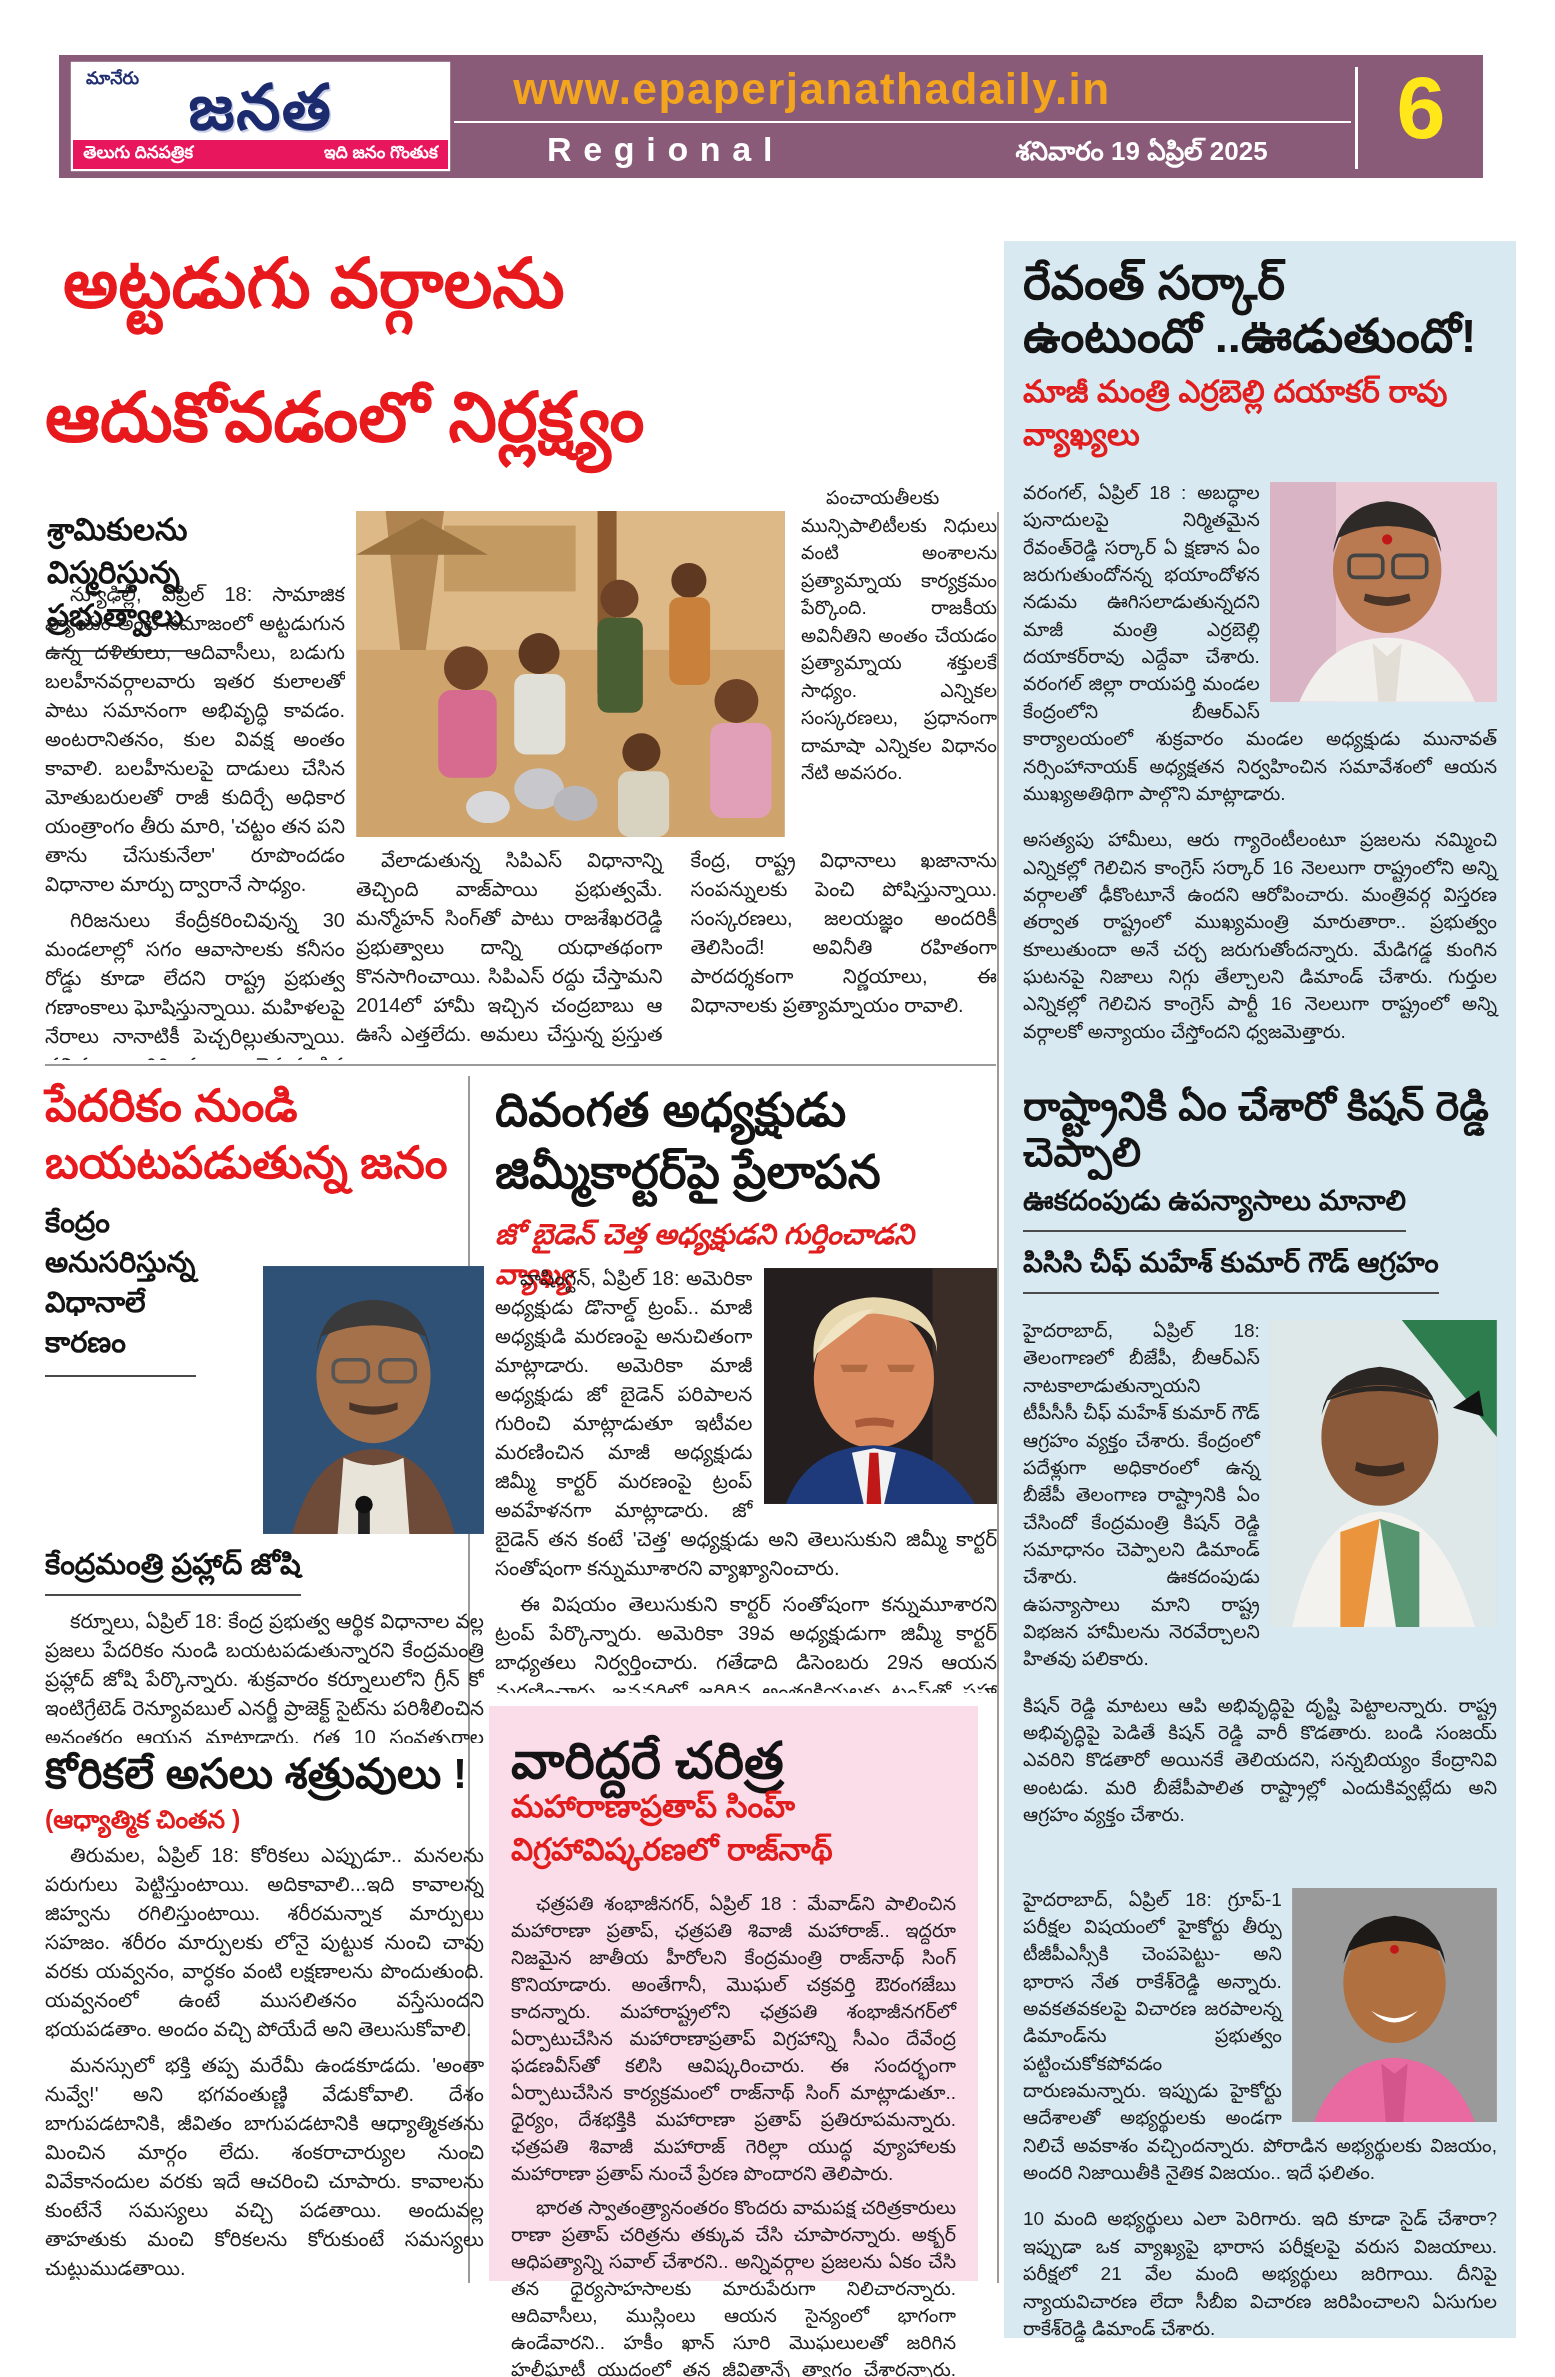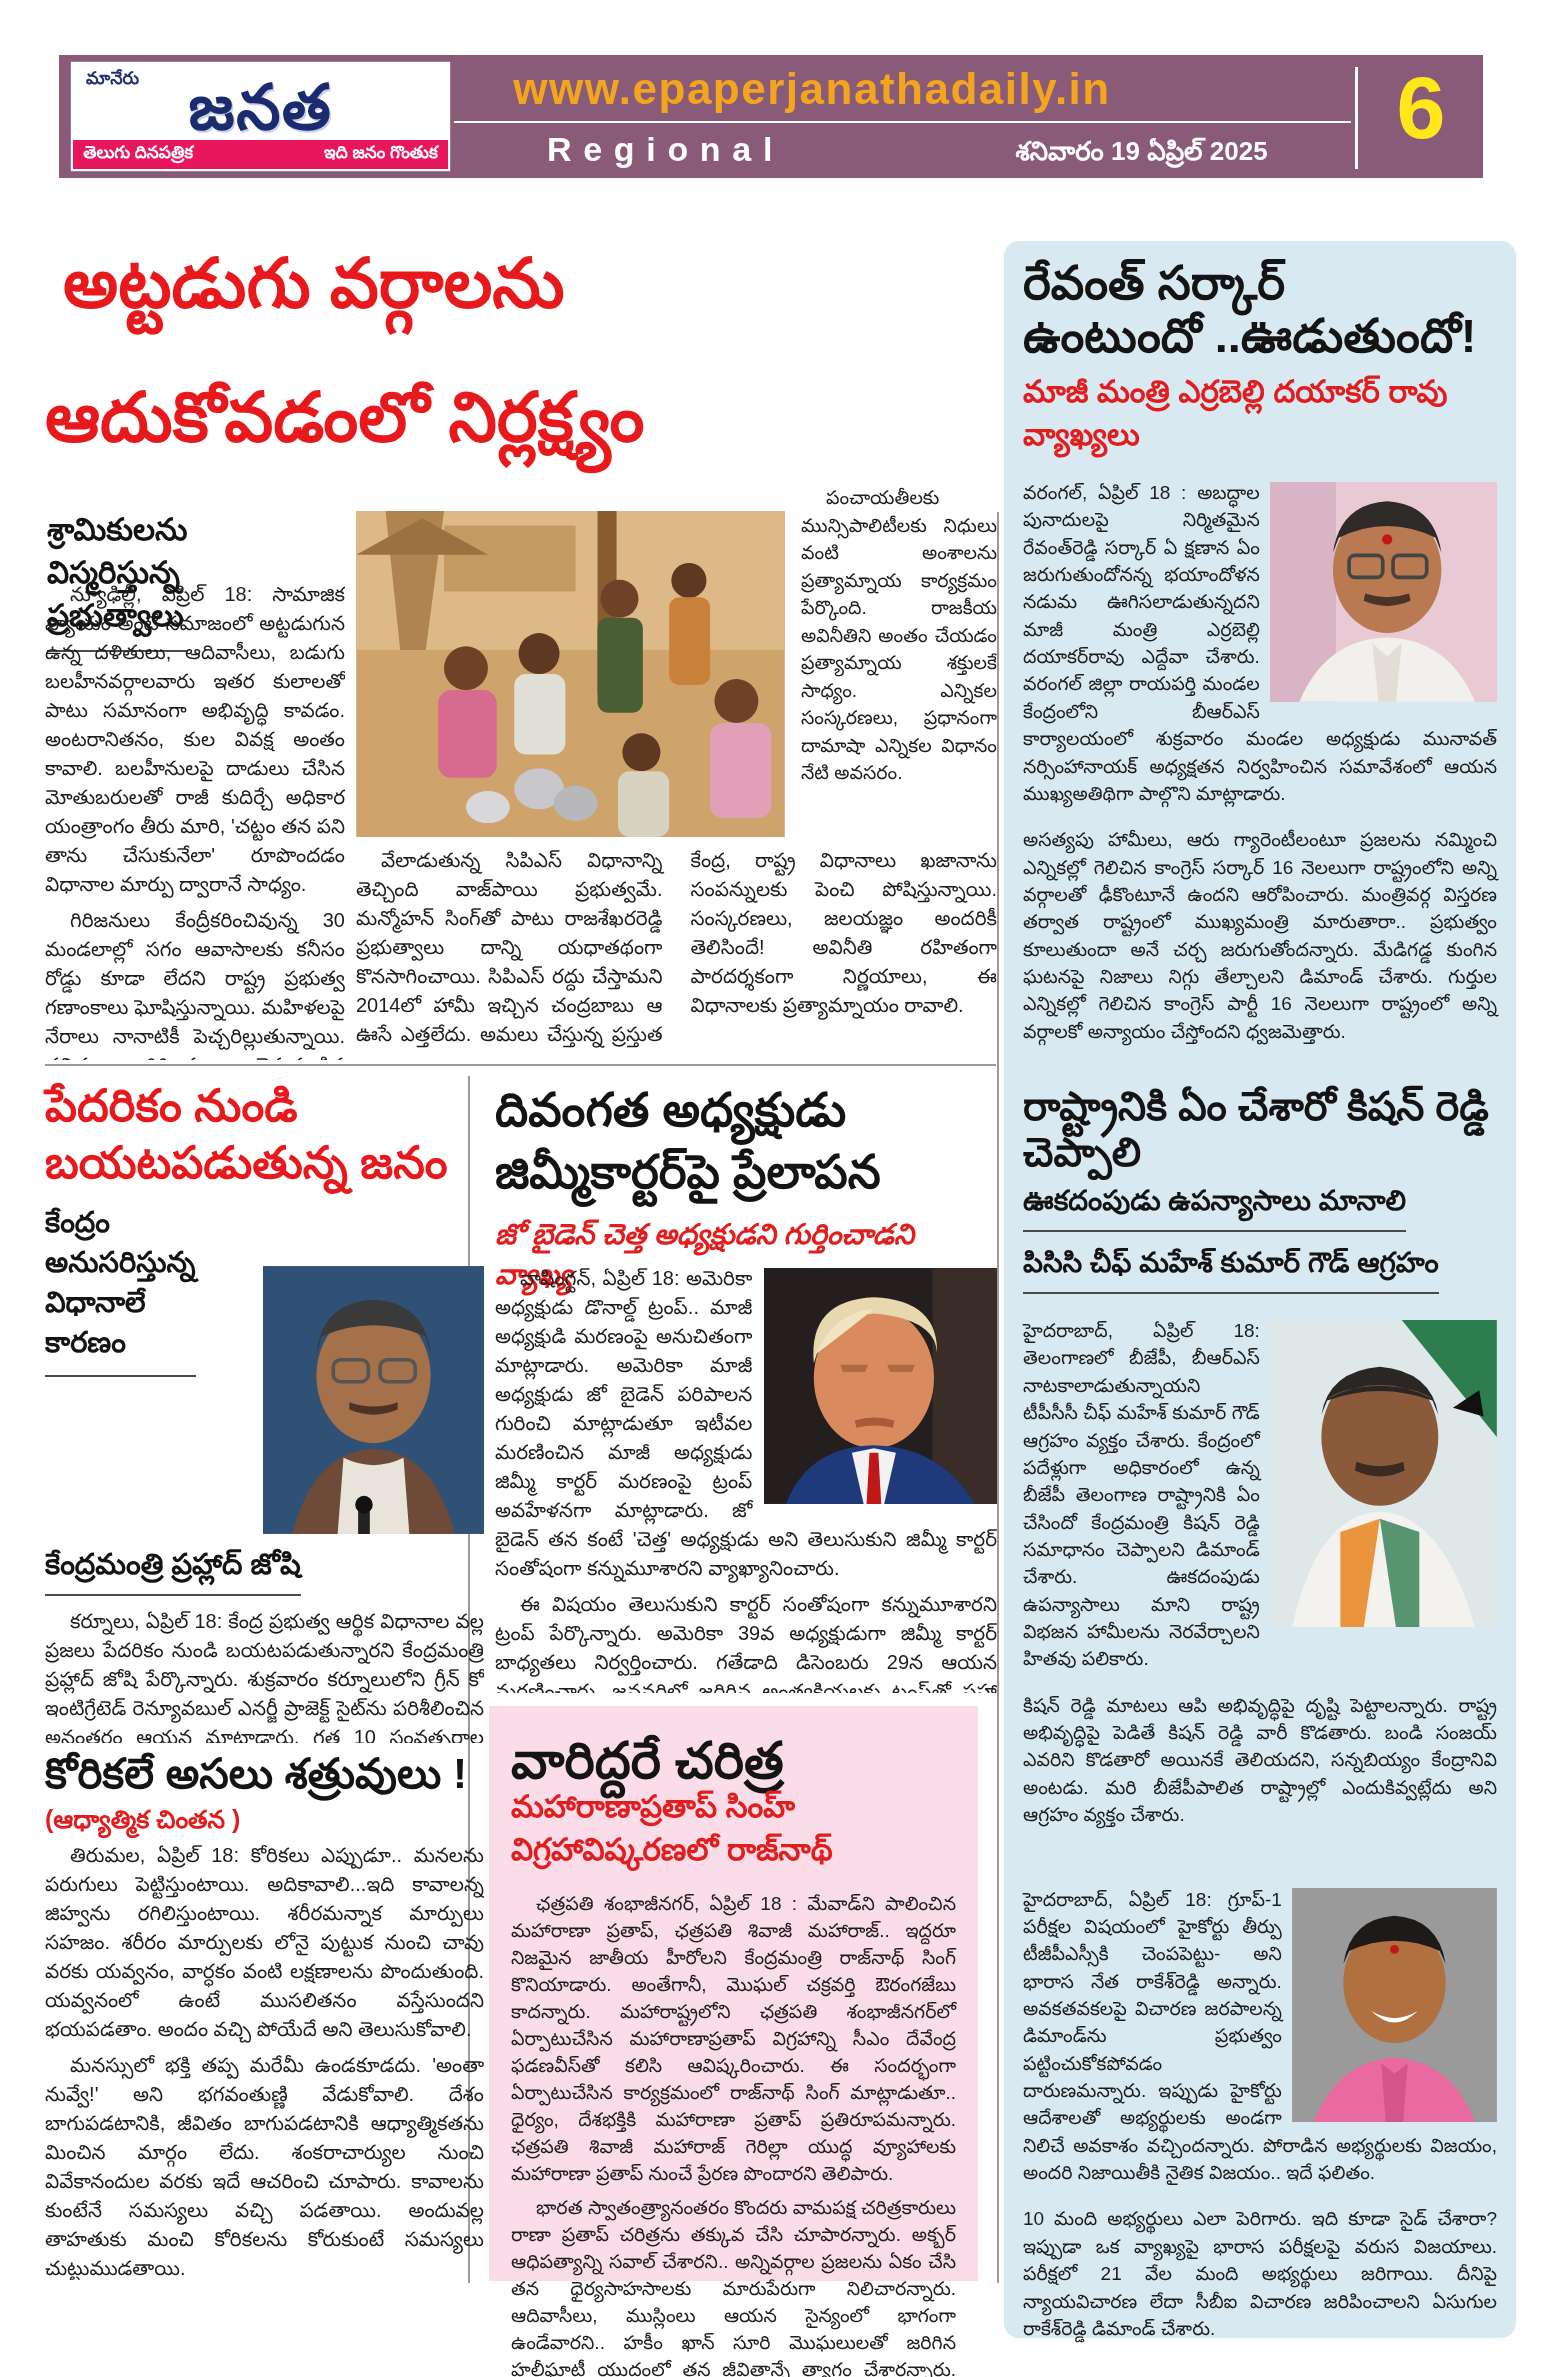--- a/index.html
+++ b/index.html
@@ -75,21 +75,21 @@
 
   
   .e-box{left:489px;top:1706px;width:489px;height:575px;background:#fbdce9;
          padding:19px 22px;box-sizing:border-box;}
   .e-head{font-size:51px;line-height:1.12;color:#141414;font-weight:bold;margin:7.3px 0 16px 0;}
   .e-sub{font-size:31px;margin-bottom:16px;}
   .e-body{font-size:19px;line-height:1.42;text-align:justify;}
 
   
   .blue-col{left:1004px;top:241px;width:512px;height:2097px;background:#d9e9f1;
-            padding:16px 19px;box-sizing:border-box;border-radius:15px;}
+            padding:16px 19px;box-sizing:border-box;}
   .r-head{font-size:47px;line-height:1.12;color:#141414;font-weight:bold;}
   .r-head-sm{font-size:40px;line-height:1.15;color:#141414;font-weight:bold;}
   .r-sub-red{font-size:31px;margin:11.7px 0 13px 0;}
   .r-sub-ul{font-size:28px;margin:10.2px 0 4.4px 0;}
   .r-body{font-size:19px;line-height:1.44;text-align:justify;}
   .r-photo1{float:right;width:227px;height:220px;margin:2.9px 0 7.3px 10.2px;}
   .r-photo2{float:right;width:227px;height:307px;margin:2.9px 0 7.3px 10.2px;}
   .r-photo3{float:right;width:205px;height:234px;margin:2.9px 0 7.3px 10.2px;}
   .r-gap{height:19px;}
   .left-vrule{left:468px;top:1076px;height:1207px;}

